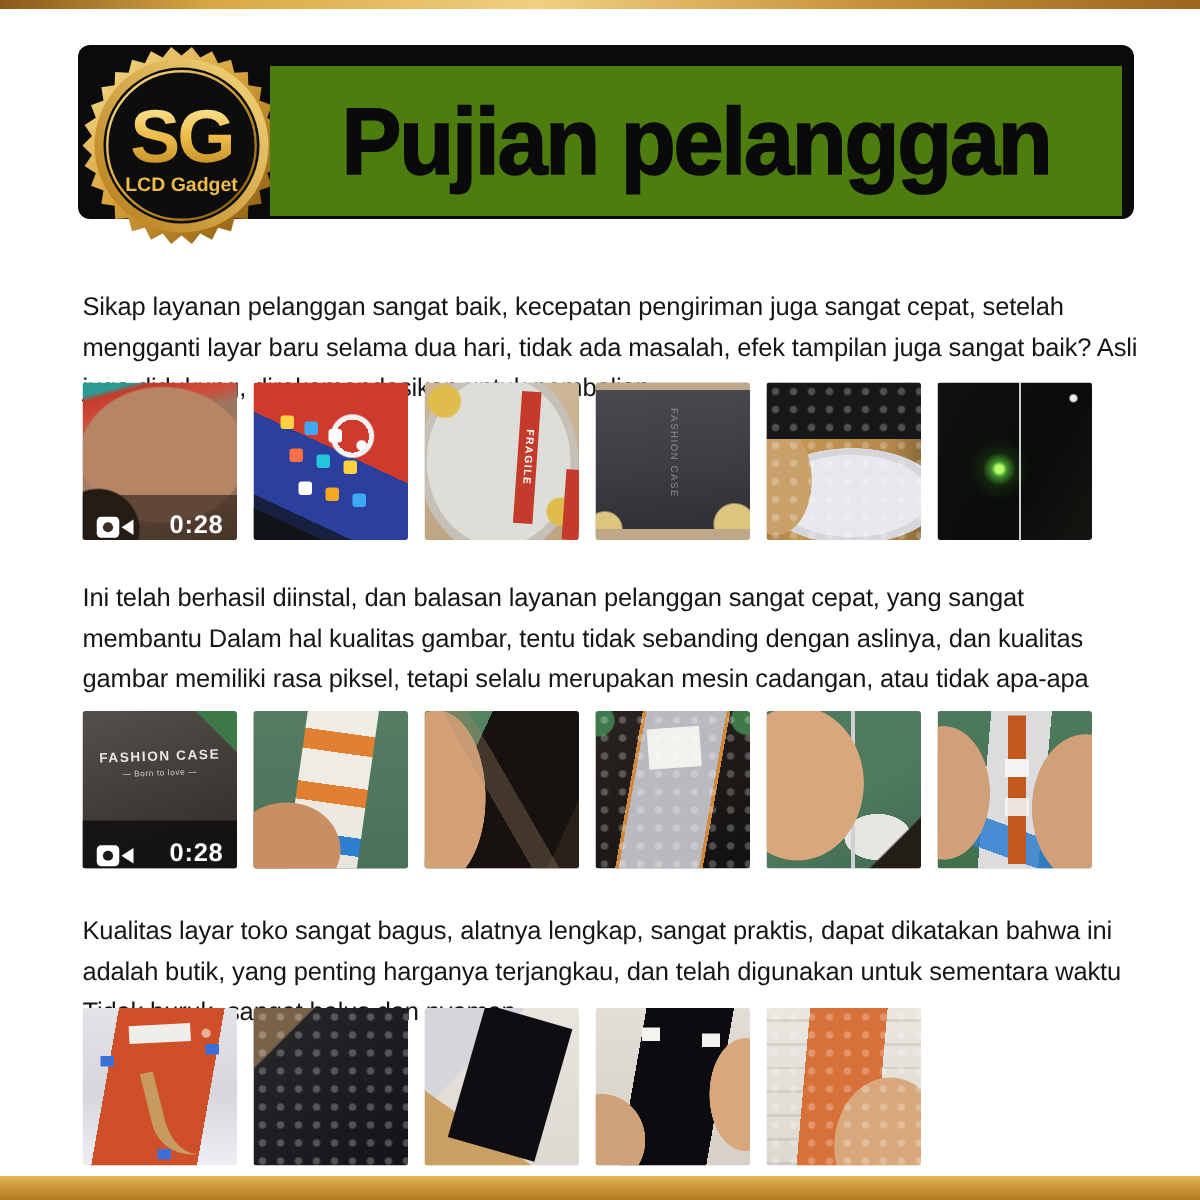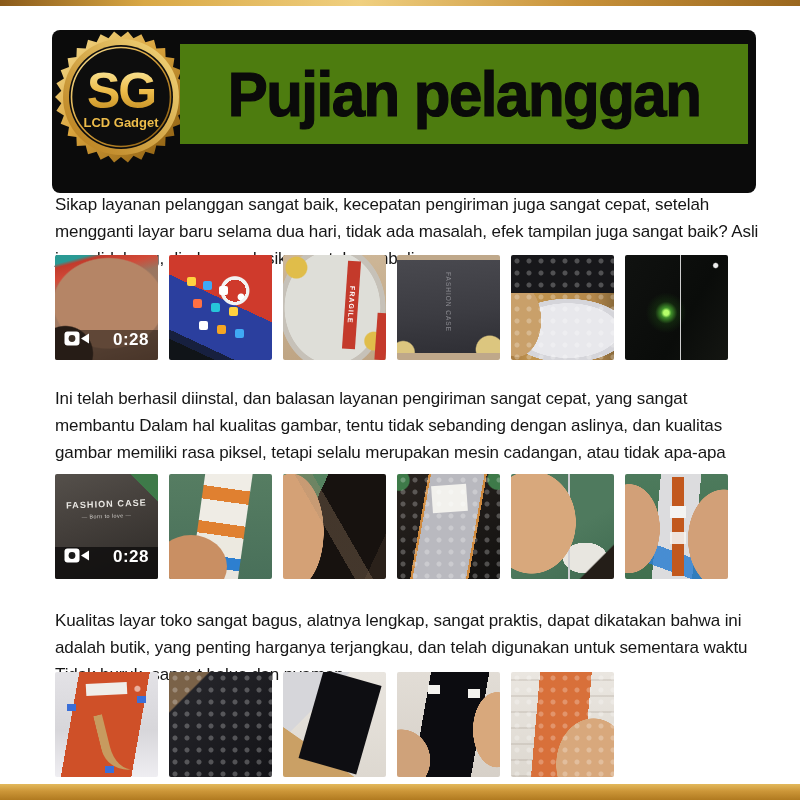--- a/index.html
+++ b/index.html
@@ -6,21 +6,21 @@
   .canvas{position:relative;width:800px;height:800px;background:#ffffff;overflow:hidden;
           font-family:"Liberation Sans",sans-serif;}
 
   
   .bar-top{position:absolute;left:0;top:0;width:800px;height:6px;
     background:linear-gradient(90deg,#8a5a1a,#d9a845 18%,#f0d080 45%,#c8923a 72%,#9a671e);}
   .bar-bottom{position:absolute;left:0;top:784px;width:800px;height:16px;
     background:linear-gradient(180deg,#e3b95c,#cc9638 45%,#b07a20);}
 
   
-  .header{position:absolute;left:52px;top:30px;width:704px;height:163px;background:#0b0b0b;border-radius:8px;}
+  .header{position:absolute;left:52px;top:30px;width:704px;height:116px;background:#0b0b0b;border-radius:8px;}
   .badge{position:absolute;left:3px;top:1px;width:132px;height:132px;overflow:visible;}
   .title-box{position:absolute;left:128px;top:14px;width:568px;height:100px;background:#4d7c0f;
     display:flex;align-items:center;justify-content:center;}
   .title{font-size:60px;font-weight:900;letter-spacing:-1.5px;color:#0a0a0a;
     -webkit-text-stroke:1.1px #0a0a0a;transform:scaleY(1.05);white-space:nowrap;}
 
   
   .review-text{position:absolute;left:55px;width:705px;font-size:17px;line-height:27px;
     color:#161616;letter-spacing:-.1px;}
   .rt1{top:174px}.rt2{top:368px}.rt3{top:590px}
@@ -30,21 +30,21 @@
   .s1{top:255px}.s2{top:474px}.s3{top:672px}
   .thumb{position:relative;width:103px;height:105px;overflow:hidden;border-radius:2px;background:#999;}
 
   
   .bubbles::after{content:"";position:absolute;inset:0;
     background-image:radial-gradient(circle,rgba(255,255,255,.25) 0 2px,transparent 3px);
     background-size:12px 12px;pointer-events:none;}
 
   
   .video-bar{position:absolute;left:0;right:0;bottom:0;height:30px;background:rgba(40,30,23,.6);
-    display:flex;align-items:flex-start;justify-content:space-between;padding:0 9px;box-sizing:border-box;}
+    display:flex;align-items:flex-end;justify-content:space-between;padding:0 9px;box-sizing:border-box;}
   .video-bar.dark{height:32px;background:rgba(14,13,12,.8);}
   .cam-icon{width:27px;height:17px;flex:0 0 auto;}
   .dur{color:#fff;font-weight:bold;font-size:17px;letter-spacing:.5px;}
 
   
   .t-1a{background:
     radial-gradient(circle at 10% 94%,#241a14 0 20%,transparent 21%),
     radial-gradient(ellipse 56px 46px at 52% 46%,#b58566 0 97%,transparent 100%),
     linear-gradient(165deg,#2a9a94 0%,#2a9a94 7%,#c23b2c 10%,#d24a38 20%,#9a7560 30%,#a37d65 62%,#7a5844 100%);}
   .t-1b{background:
@@ -213,21 +213,21 @@
         </div>
       <div class="fragile-sliver"></div>
     </div>
     <div class="thumb t-1d">
       <span class="case-vert">FASHION CASE</span>
     </div>
     <div class="thumb t-1e bubbles"></div>
     <div class="thumb t-1f"></div>
   </div>
 
-  <p class="review-text rt2">Ini telah berhasil diinstal, dan balasan layanan pengiriman sangat cepat, yang sangat membantu Dalam hal kualitas gambar, tentu tidak sebanding dengan aslinya, dan kualitas gambar memiliki rasa piksel, tetapi selalu merupakan mesin cadangan, atau tidak apa-apa</p>
+  <p class="review-text rt2">Ini telah berhasil diinstal, dan balasan layanan pelanggan sangat cepat, yang sangat membantu Dalam hal kualitas gambar, tentu tidak sebanding dengan aslinya, dan kualitas gambar memiliki rasa piksel, tetapi selalu merupakan mesin cadangan, atau tidak apa-apa</p>
   <div class="strip s2">
     <div class="thumb t-2a">
       <div class="case-title">FASHION CASE</div>
       <div class="case-sub">— Born to love —</div>
       <div class="video-bar dark">
         <svg class="cam-icon" viewBox="0 0 27 17">
           <rect x="0.5" y="1.5" width="15" height="14" rx="3" fill="#ffffff"></rect>
           <circle cx="8" cy="8.5" r="3.4" fill="#1a1a1a"></circle>
           <path d="M17 8.5 L25 3.4 V13.6 Z" fill="#ffffff"></path>
         </svg>

